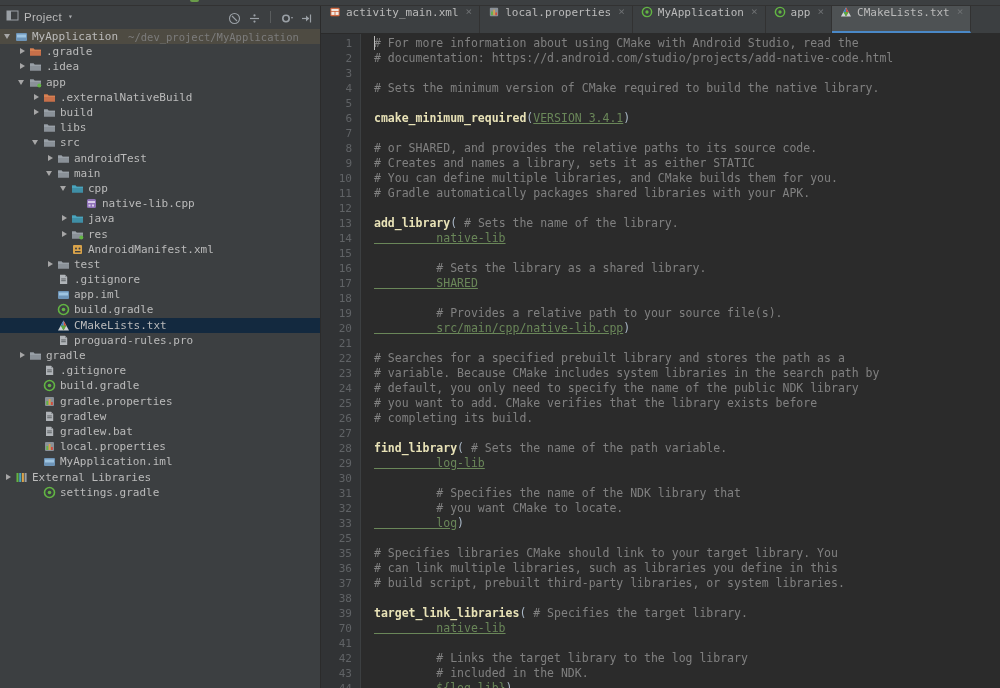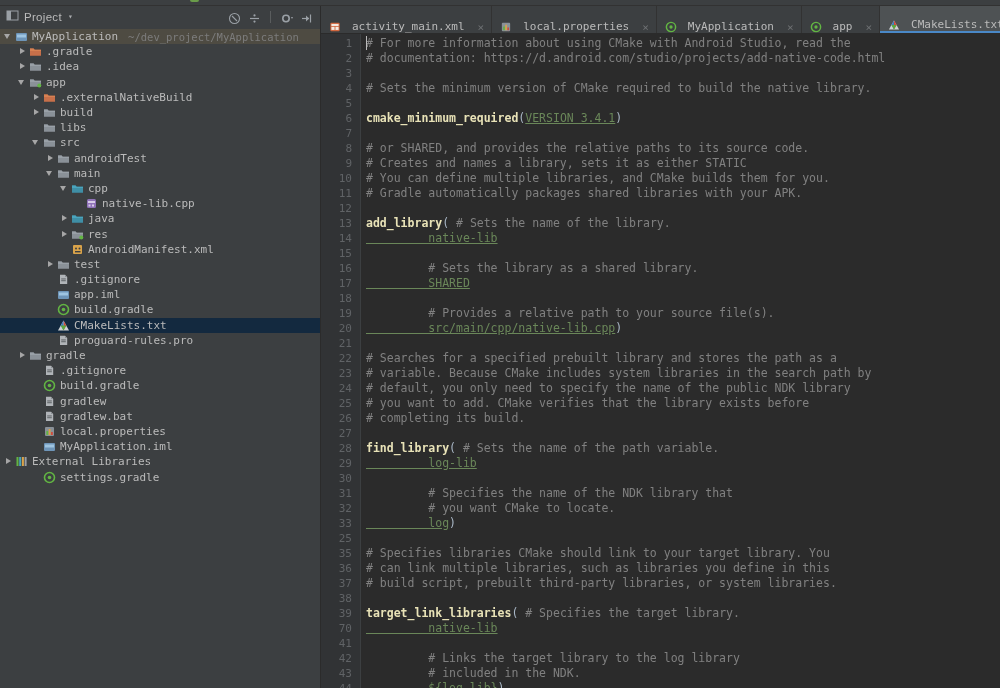--- a/index.html
+++ b/index.html
@@ -133,23 +133,23 @@
   .tabbar {
     height: 27px;
     flex: 0 0 27px;
     display: flex;
     align-items: stretch;
     background: #3c3f41;
     border-bottom: 1px solid #2b2b2b;
   }
   .tab {
     display: flex;
-    align-items: flex-end;
+    align-items: flex-start;
     padding: 0 7px 0 8px;
-    gap: 11px;
+    gap: 5px;
     font-family: "DejaVu Sans Mono", monospace;
     font-size: 11px;
     color: #bbbbbb;
     background: #3c3f41;
     position: relative;
     box-sizing: border-box;
     border-right: 1px solid #323232;
   }
   .tab.active {
     background: #4e5254;
@@ -188,20 +188,21 @@
     font-size: 11px;
     color: #606366;
   }
   .code {
     flex: 1 1 auto;
     padding-left: 5px;
     padding-top: 2px;
     min-width: 0;
     position: relative;
     overflow: hidden;
+    margin-left: 8px;
   }
   .cline {
     height: 15px;
     line-height: 15px;
     font-family: "DejaVu Sans Mono", monospace;
     font-size: 11.5px;
     white-space: pre;
     color: #a9b7c6;
   }
   .cm { color: #808080; }
@@ -495,20 +496,31 @@
             <span class="label">.gitignore</span>
           </div>
           <div class="row">
             <span style="flex: 0 0 auto; width: 32px;"></span>
             <span class="arrow"></span>
             <span class="ico"><svg width="13" height="13" viewBox="0 0 13 13">
                 <circle cx="6.5" cy="6.5" r="5" fill="none" stroke="#62b543" stroke-width="1.6"></circle>
                 <circle cx="6.5" cy="6.5" r="1.8" fill="#62b543"></circle>
               </svg></span>
             <span class="label">build.gradle</span>
+          </div>
+          <div class="row">
+            <span style="flex: 0 0 auto; width: 32px;"></span>
+            <span class="arrow"></span>
+            <span class="ico"><svg width="13" height="13" viewBox="0 0 13 13">
+                <rect x="2" y="2" width="9" height="9" rx="1" fill="#8a9198"></rect>
+                <rect x="3.4" y="6" width="1.8" height="4" fill="#62b543"></rect>
+                <rect x="5.7" y="4" width="1.8" height="6" fill="#d9a34a"></rect>
+                <rect x="8" y="7" width="1.8" height="3" fill="#d14b3d"></rect>
+              </svg></span>
+            <span class="label">gradle.properties</span>
           </div>
           <div class="row">
             <span style="flex: 0 0 auto; width: 32px;"></span>
             <span class="arrow"></span>
             <span class="ico"><svg width="13" height="13" viewBox="0 0 13 13">
                 <path d="M3 1.8 h5 l2.2 2.2 v7 H3 z" fill="#b0b4b8"></path>
                 <path d="M8 1.8 l2.2 2.2 H8 z" fill="#8a8f94"></path>
                 <rect x="4.2" y="5.5" width="4.6" height=".9" fill="#55595c"></rect>
                 <rect x="4.2" y="7.3" width="4.6" height=".9" fill="#55595c"></rect>
               </svg></span>

